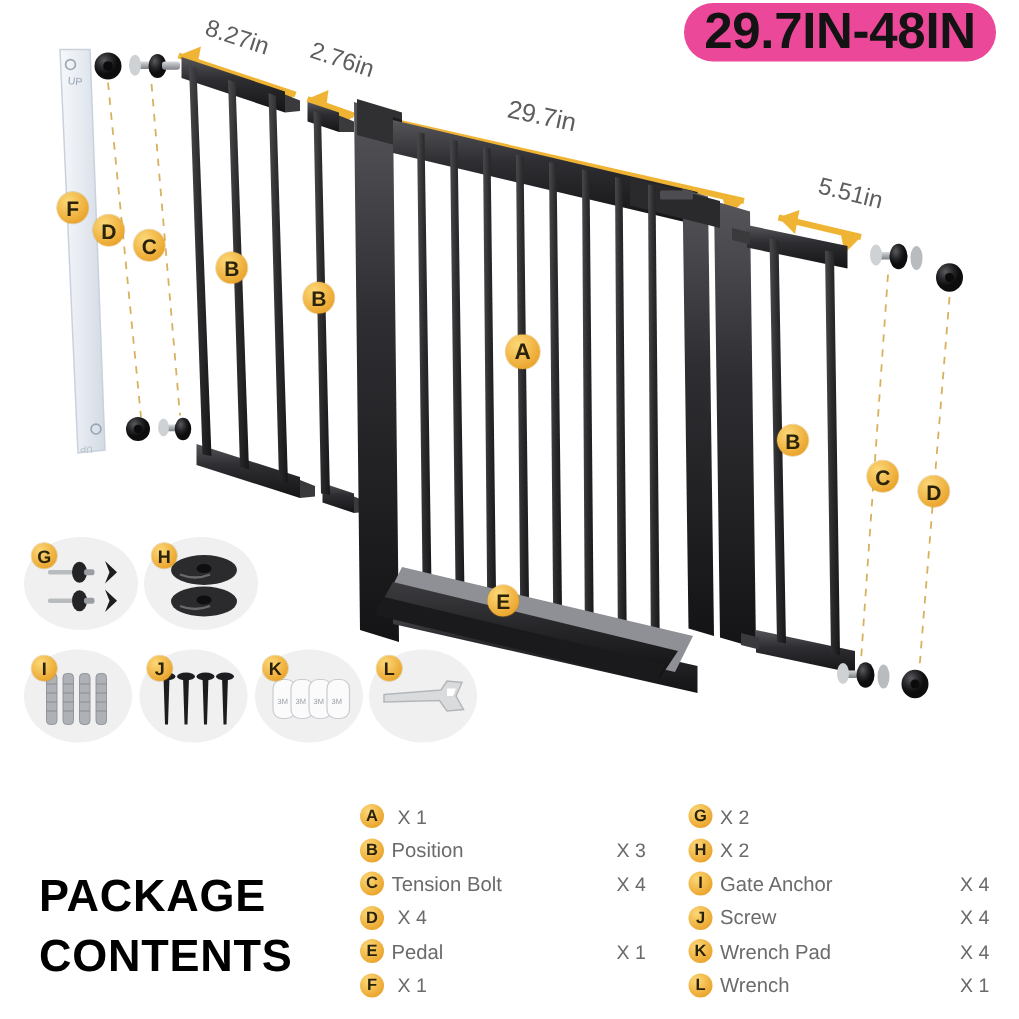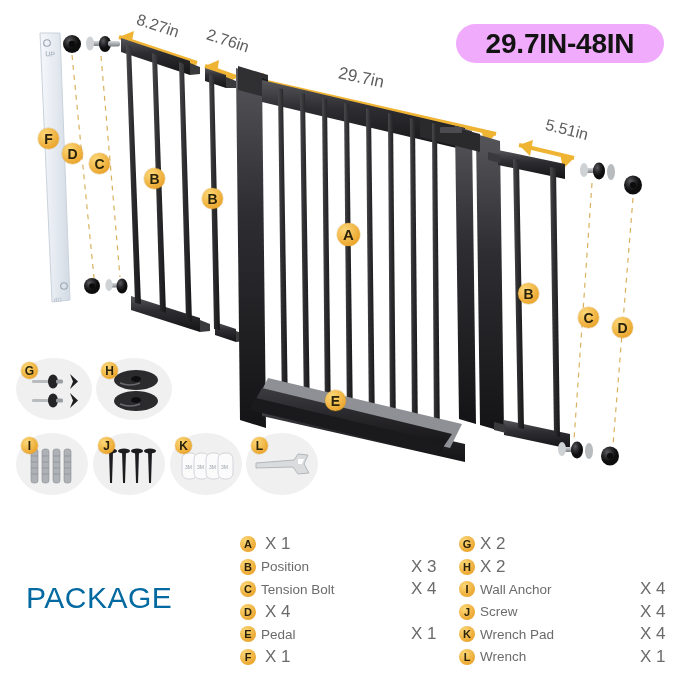--- a/index.html
+++ b/index.html
@@ -6,25 +6,25 @@
   html, body {
     width: 679px; height: 679px;
     background: #ffffff;
     font-family: "Liberation Sans", sans-serif;
     overflow: hidden;
   }
   #page { position: relative; width: 679px; height: 679px; background:#fff; }
 
   
   .size-badge {
-    position: absolute; left: 456px; top: 24px;
+    position: absolute; left: 456px; top: 2px;
     width: 208px; height: 39px;
-    background: #f0abfc; border-radius: 20px;
+    background: #ec4899; border-radius: 20px;
     display: flex; align-items: center; justify-content: center;
-    color: #131313; font-size: 28px; font-weight: bold;
+    color: #131313; font-size: 34px; font-weight: bold;
     letter-spacing: -0.2px;
   }
 
   
   .badge {
     position: absolute;
     width: 21px; height: 21px; border-radius: 50%;
     background: radial-gradient(circle at 35% 30%, #fcd878, #eaa32a 78%);
     color: #2a2209; font-size: 14px; font-weight: 600;
     display: flex; align-items: center; justify-content: center;
@@ -38,21 +38,21 @@
   
   .dimlabel {
     position: absolute; color: #5e5e5e; font-size: 16px;
     white-space: nowrap; font-family: "Liberation Sans", sans-serif;
     z-index: 35;
   }
 
   
   .pkg-title {
     position: absolute; left: 26px; top: 578px;
-    font-size: 30px; font-weight: normal; color: #0369a1;
+    font-size: 30px; font-weight: bold; color: #000000;
     line-height: 1.32; letter-spacing: 0.5px;
   }
 
   
   .parts-col { position: absolute; }
   .parts-col.left  { left: 240px; top: 533px; width: 205px; }
   .parts-col.right { left: 459px; top: 533px; width: 215px; }
   .part-row {
     display: flex; align-items: center; height: 22.5px;
   }
@@ -62,21 +62,21 @@
     background: radial-gradient(circle at 35% 30%, #fcd878, #eaa32a 78%);
     color: #2a2209; font-size: 11px; font-weight: 600;
     display: flex; align-items: center; justify-content: center;
     margin-right: 5px;
   }
   .part-name {
     flex: 1 1 auto; color: #6b6b6b; font-size: 13.5px;
     white-space: nowrap; overflow: hidden;
   }
   .part-qty {
-    flex: 0 0 auto; color: #6b6b6b; font-size: 17px; text-align: left;
+    flex: 0 0 auto; color: #6b6b6b; font-size: 13px; text-align: left;
     width: 34px;
   }
   .parts-col.left  .part-qty { margin-left: 4px; }
 
   
   .thumb {
     position: absolute; border-radius: 50%;
     background: #f0f0f0;
   }
   .thumb .badge { position: absolute; }
@@ -371,20 +371,21 @@
   <div class="thumb" style="left:246px; top:433px; width:72px; height:62px;">
     <svg viewBox="0 0 72 62" width="72" height="62">
       <path d="M10,30 L48,27 L52,21 L62,22 L58,31 L63,40 L52,41 L47,34 L10,35 Z" fill="#d9dbdd" stroke="#b4b7ba" stroke-width="1"></path>
       <path d="M52,26 L58,26 L56,31 L52,31 Z" fill="#fff"></path>
     </svg>
     <div class="badge sm" style="left:5px; top:4px;">L</div>
   </div>
 
   <div class="pkg-title">
     <div>PACKAGE</div>
+    <div>CONTENTS</div>
   </div>
 
   <div class="parts-col left">
     <div class="part-row">
       <span class="badge-inline">A</span>
       <span class="part-qty">X 1</span>
     </div>
     <div class="part-row">
       <span class="badge-inline">B</span>
       <span class="part-name">Position</span>
@@ -414,21 +415,21 @@
     <div class="part-row">
       <span class="badge-inline">G</span>
       <span class="part-qty">X 2</span>
     </div>
     <div class="part-row">
       <span class="badge-inline">H</span>
       <span class="part-qty">X 2</span>
     </div>
     <div class="part-row">
       <span class="badge-inline">I</span>
-      <span class="part-name">Wall Anchor</span>
+      <span class="part-name">Gate Anchor</span>
       <span class="part-qty">X 4</span>
     </div>
     <div class="part-row">
       <span class="badge-inline">J</span>
       <span class="part-name">Screw</span>
       <span class="part-qty">X 4</span>
     </div>
     <div class="part-row">
       <span class="badge-inline">K</span>
       <span class="part-name">Wrench Pad</span>

